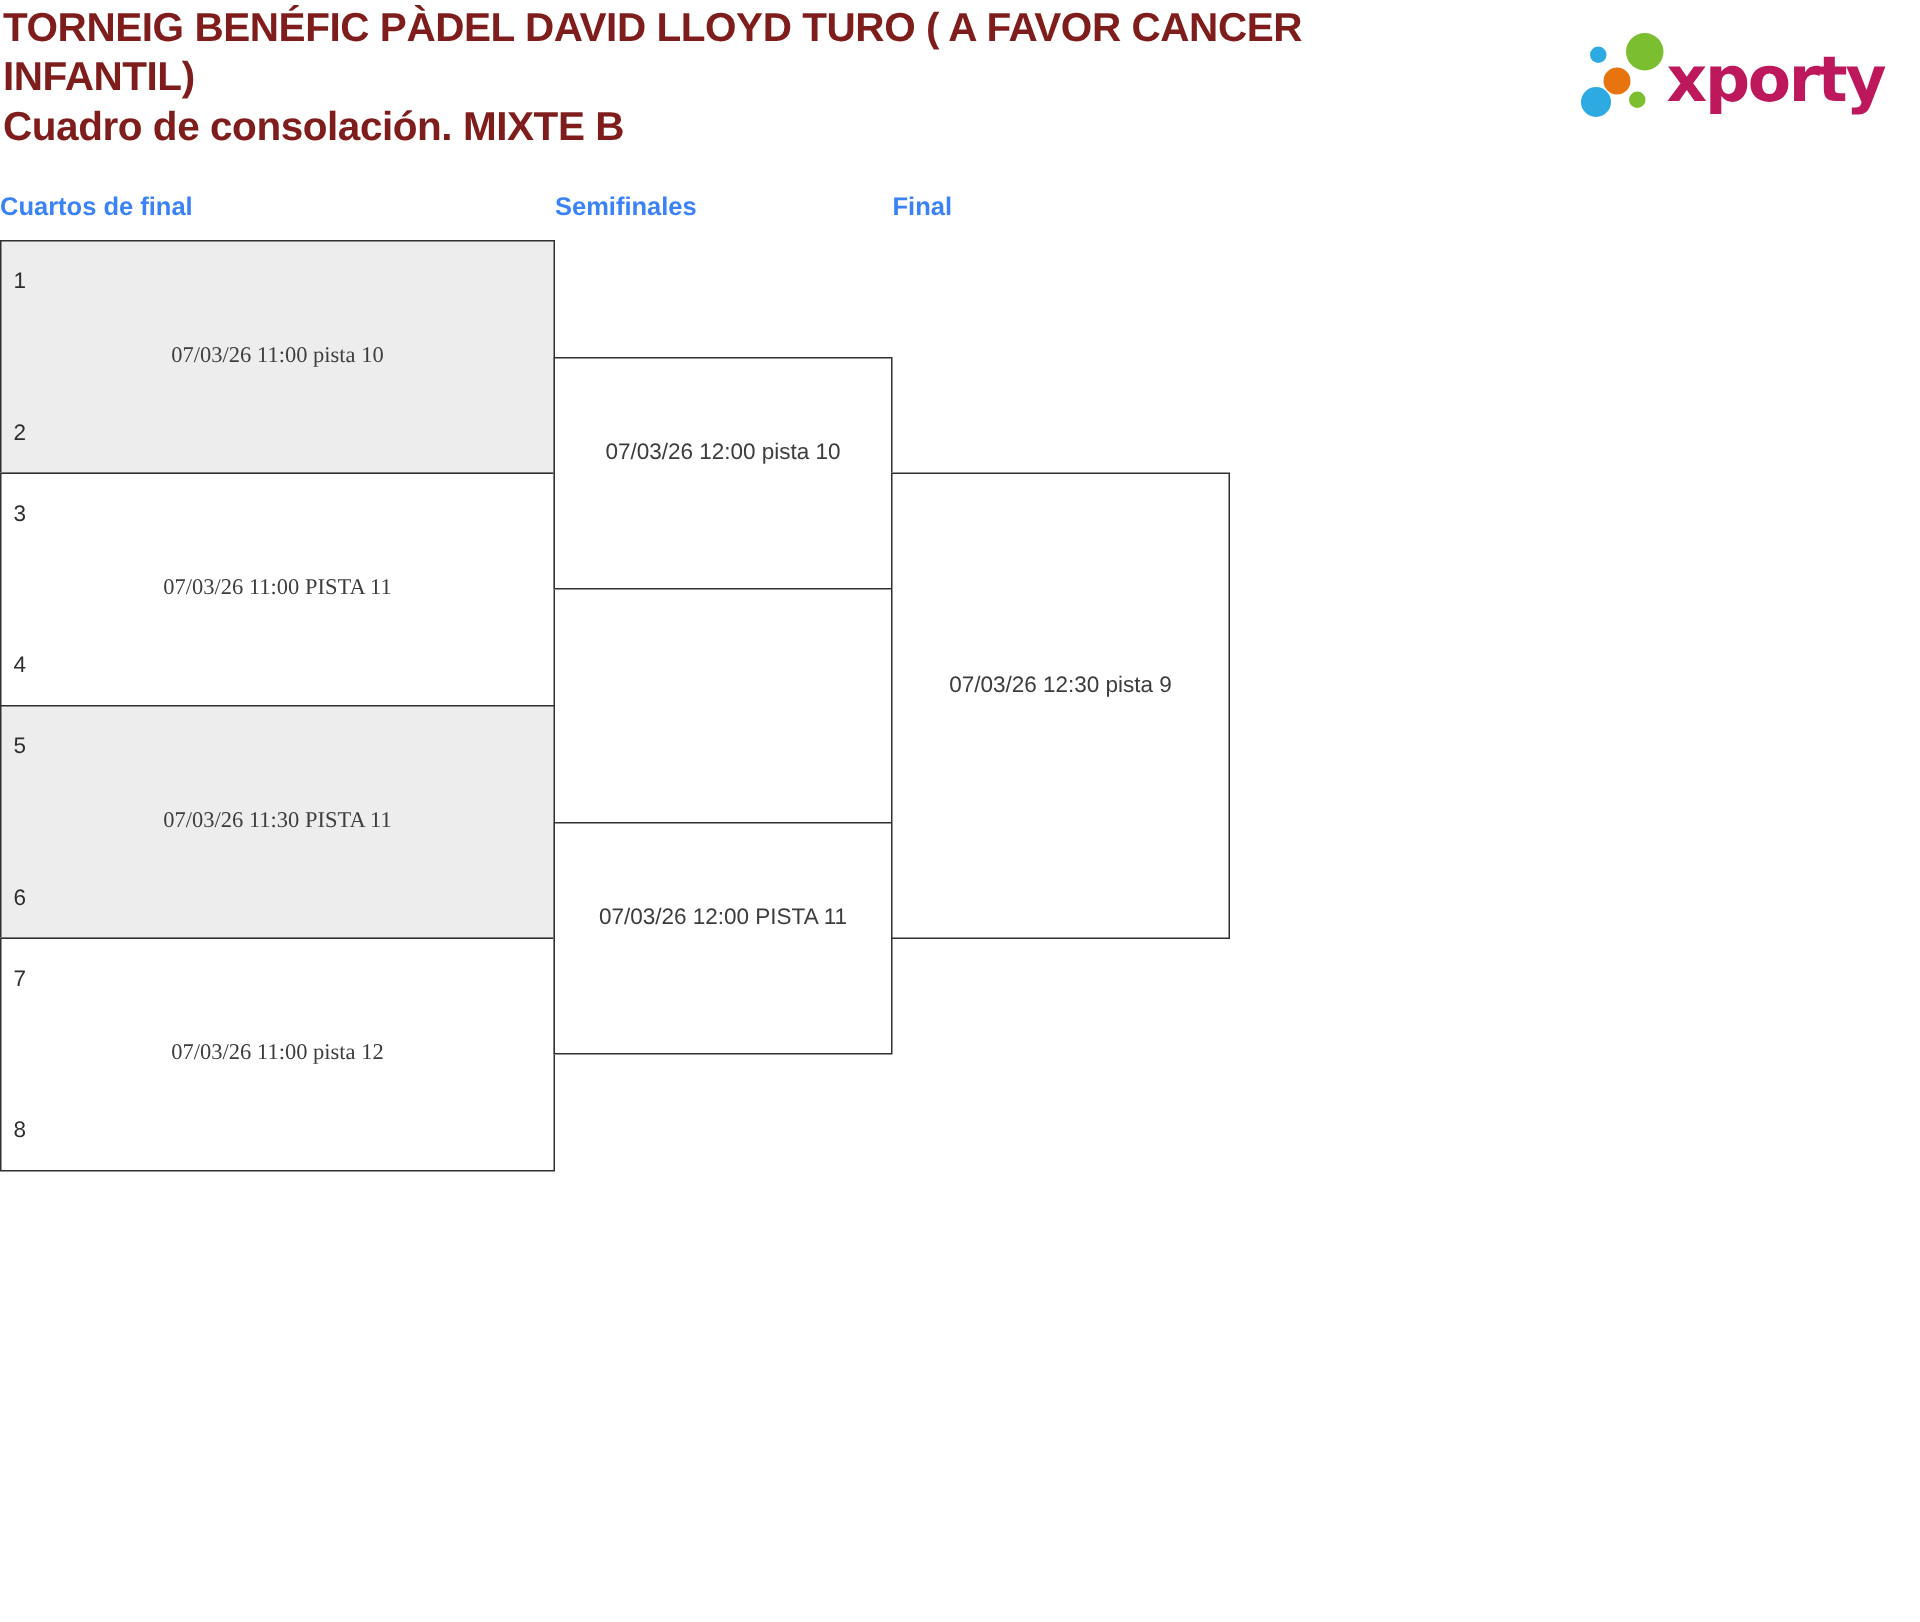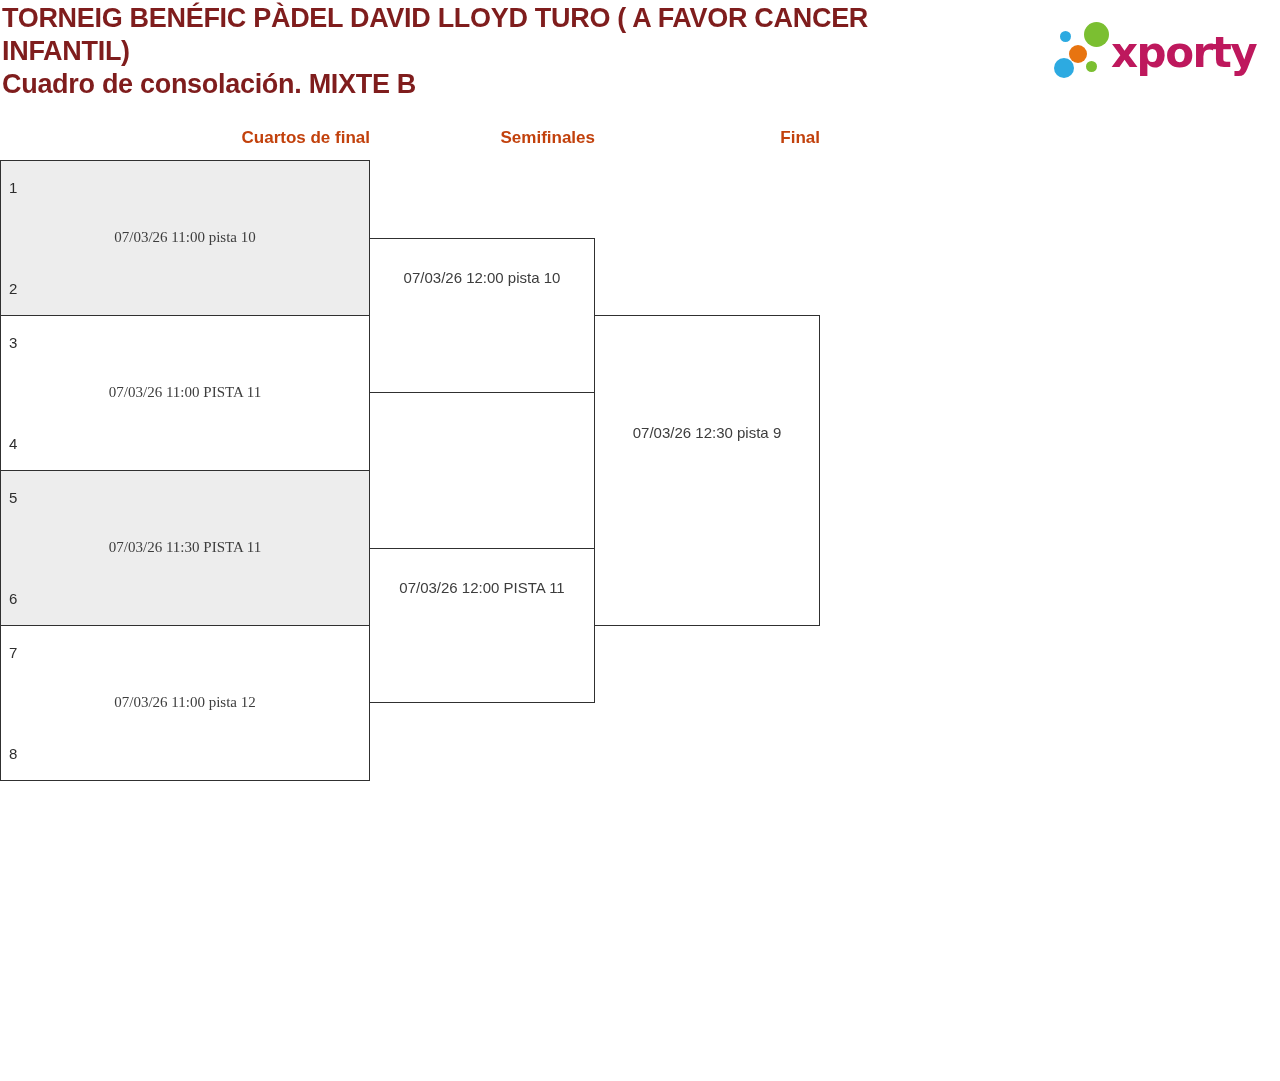--- a/index.html
+++ b/index.html
@@ -41,21 +41,21 @@
     position: absolute; left: 63px; top: 14px;
     font-family: "DejaVu Sans", sans-serif;
     font-weight: bold; font-size: 42px; letter-spacing: -1.5px;
     color: #be185d;
   }
 
   
   .bracket { position: absolute; left: 0; top: 0; }
   .round-header {
     position: absolute; top: 128px; height: 22px;
-    text-align: right; font-size: 17px; font-weight: bold; color: #c2410c;
+    text-align: left; font-size: 17px; font-weight: bold; color: #3b82f6;
   }
   .rh-qf { left: 0;     width: 370px; }
   .rh-sf { left: 370px; width: 225px; }
   .rh-f  { left: 595px; width: 225px; }
 
   .match {
     position: absolute;
     border: 1px solid #303030;
     box-sizing: border-box;
     background: #ffffff;
@@ -65,21 +65,21 @@
   #qf1 { left: 0; top: 160px; width: 370px; height: 156px; }
   #qf2 { left: 0; top: 315px; width: 370px; height: 156px; }
   #qf3 { left: 0; top: 470px; width: 370px; height: 156px; }
   #qf4 { left: 0; top: 625px; width: 370px; height: 156px; }
   #sf1 { left: 369px; top: 238px; width: 226px; height: 155px; }
   #sf2 { left: 369px; top: 548px; width: 226px; height: 155px; padding-left: 38px; }
   #f1  { left: 594px; top: 315px; width: 226px; height: 311px; }
 
   .schedule {
     position: absolute; left: 0; width: 100%;
-    text-align: center; font-size: 15px; line-height: 19px; color: #3d3d3d;
+    text-align: center; font-size: 15px; line-height: 19px; color: #3d3d3d; margin-top: 24px;
   }
   .qf .schedule { top: 50%; margin-top: -10px; font-family: Liberation Serif, serif; }
   .sf .schedule { top: 29px; }
   .fin .schedule { top: 107px; }
 
   .seed {
     position: absolute; left: 8px;
     font-size: 15px; line-height: 19px; color: #2e2e2e;
   }
   .seed-top { top: 17px; }

